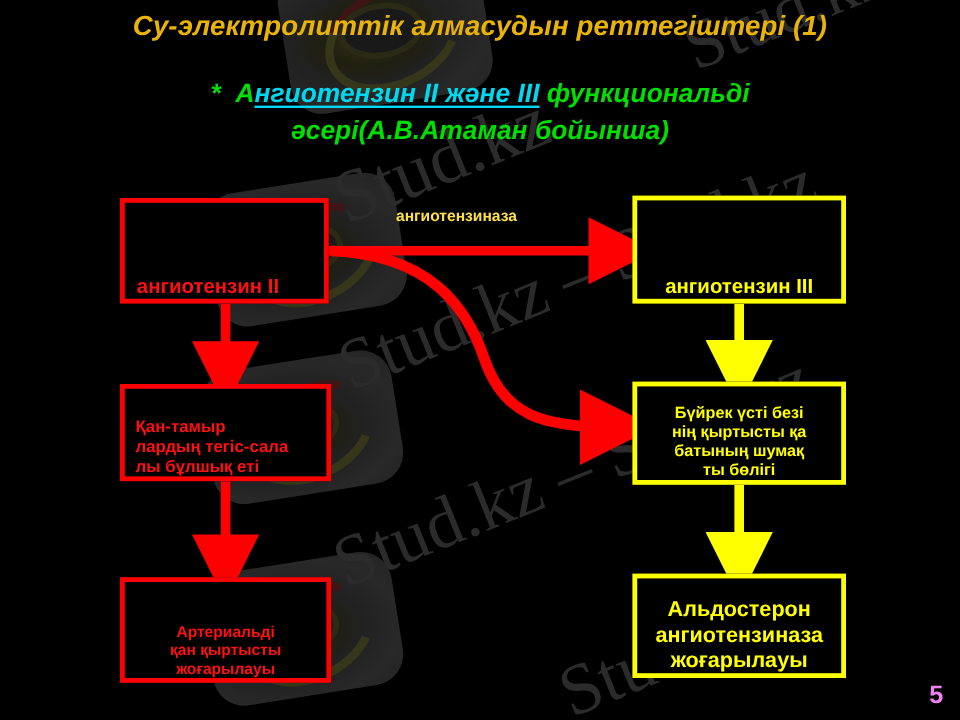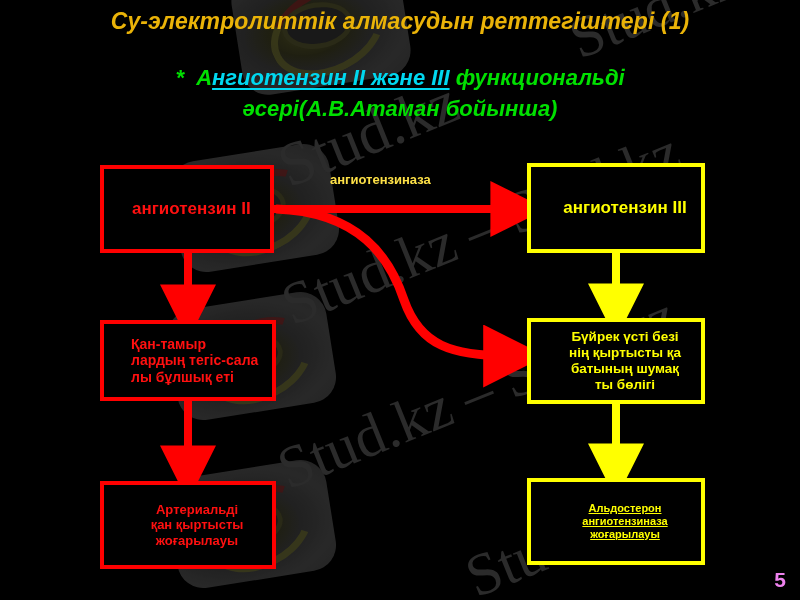--- a/index.html
+++ b/index.html
@@ -98,24 +98,23 @@
     text-decoration: underline;
     text-underline-offset: 3px;
   }
   #subtitle .star { color: #00e000; }
 
   
   .node {
     position: absolute;
     box-sizing: border-box;
     display: flex;
-    align-items: center;
+    align-items: flex-end;
     z-index: 4;
     background: #000000;
-    padding-left: 18px;
   }
   .node .txt {
     width: 100%;
     font-weight: bold;
     line-height: 1.18;
   }
   .node.red {
     border: 4px solid #ff0000;
   }
   .node.red .txt { color: #ff1010; }
@@ -133,21 +132,21 @@
   #n-art   { left:100px; top:481px;  width:176px; height:88px;  }
   #n-art .txt { font-size: 13px; text-align: center; }
 
   #n-ang3  { left:527px; top:163px;  width:178px; height:90px;  }
   #n-ang3 .txt { font-size: 17px; text-align: center; }
 
   #n-adrenal{ left:527px; top:318px; width:178px; height:86px;  }
   #n-adrenal .txt { font-size: 13.5px; text-align: center; }
 
   #n-aldo  { left:527px; top:478px;  width:178px; height:87px;  }
-  #n-aldo .txt { font-size: 11px; text-align: center; text-decoration: underline; }
+  #n-aldo .txt { font-size: 18px; text-align: center; }
 
   
   #enzyme-label {
     position: absolute;
     left: 330px;
     top: 172px;
     font-size: 13px;
     font-weight: bold;
     color: #fde047;
     z-index: 5;

